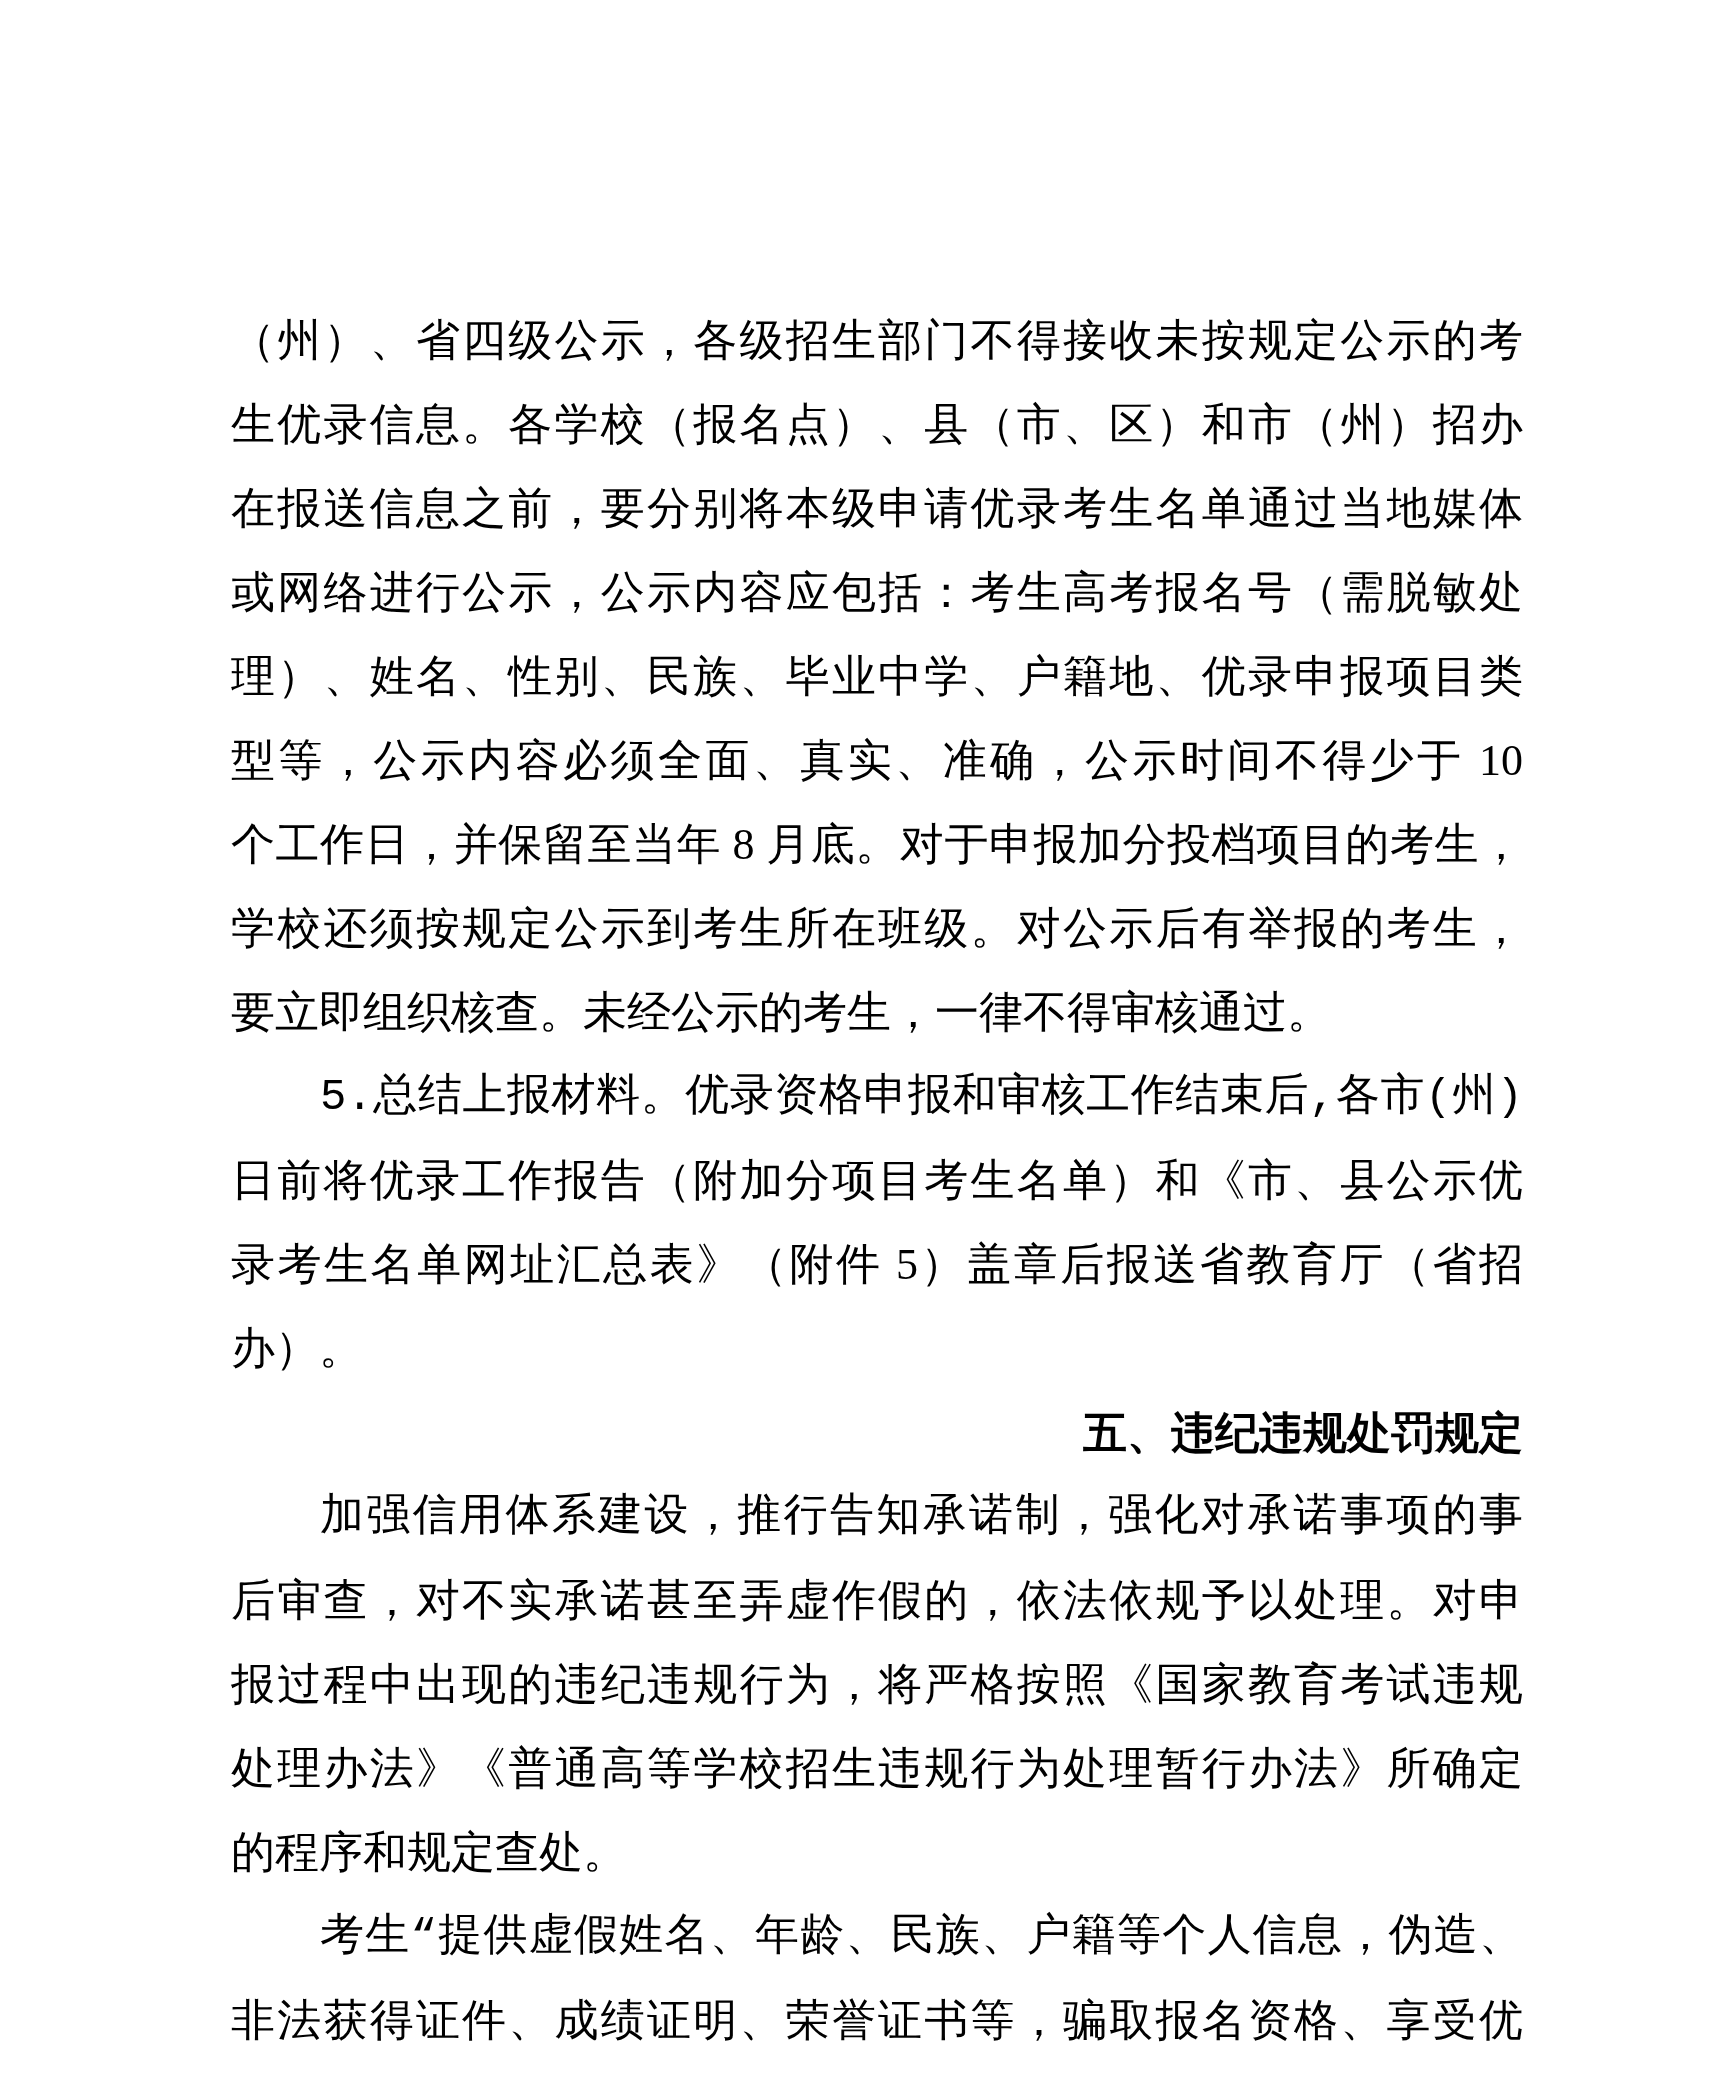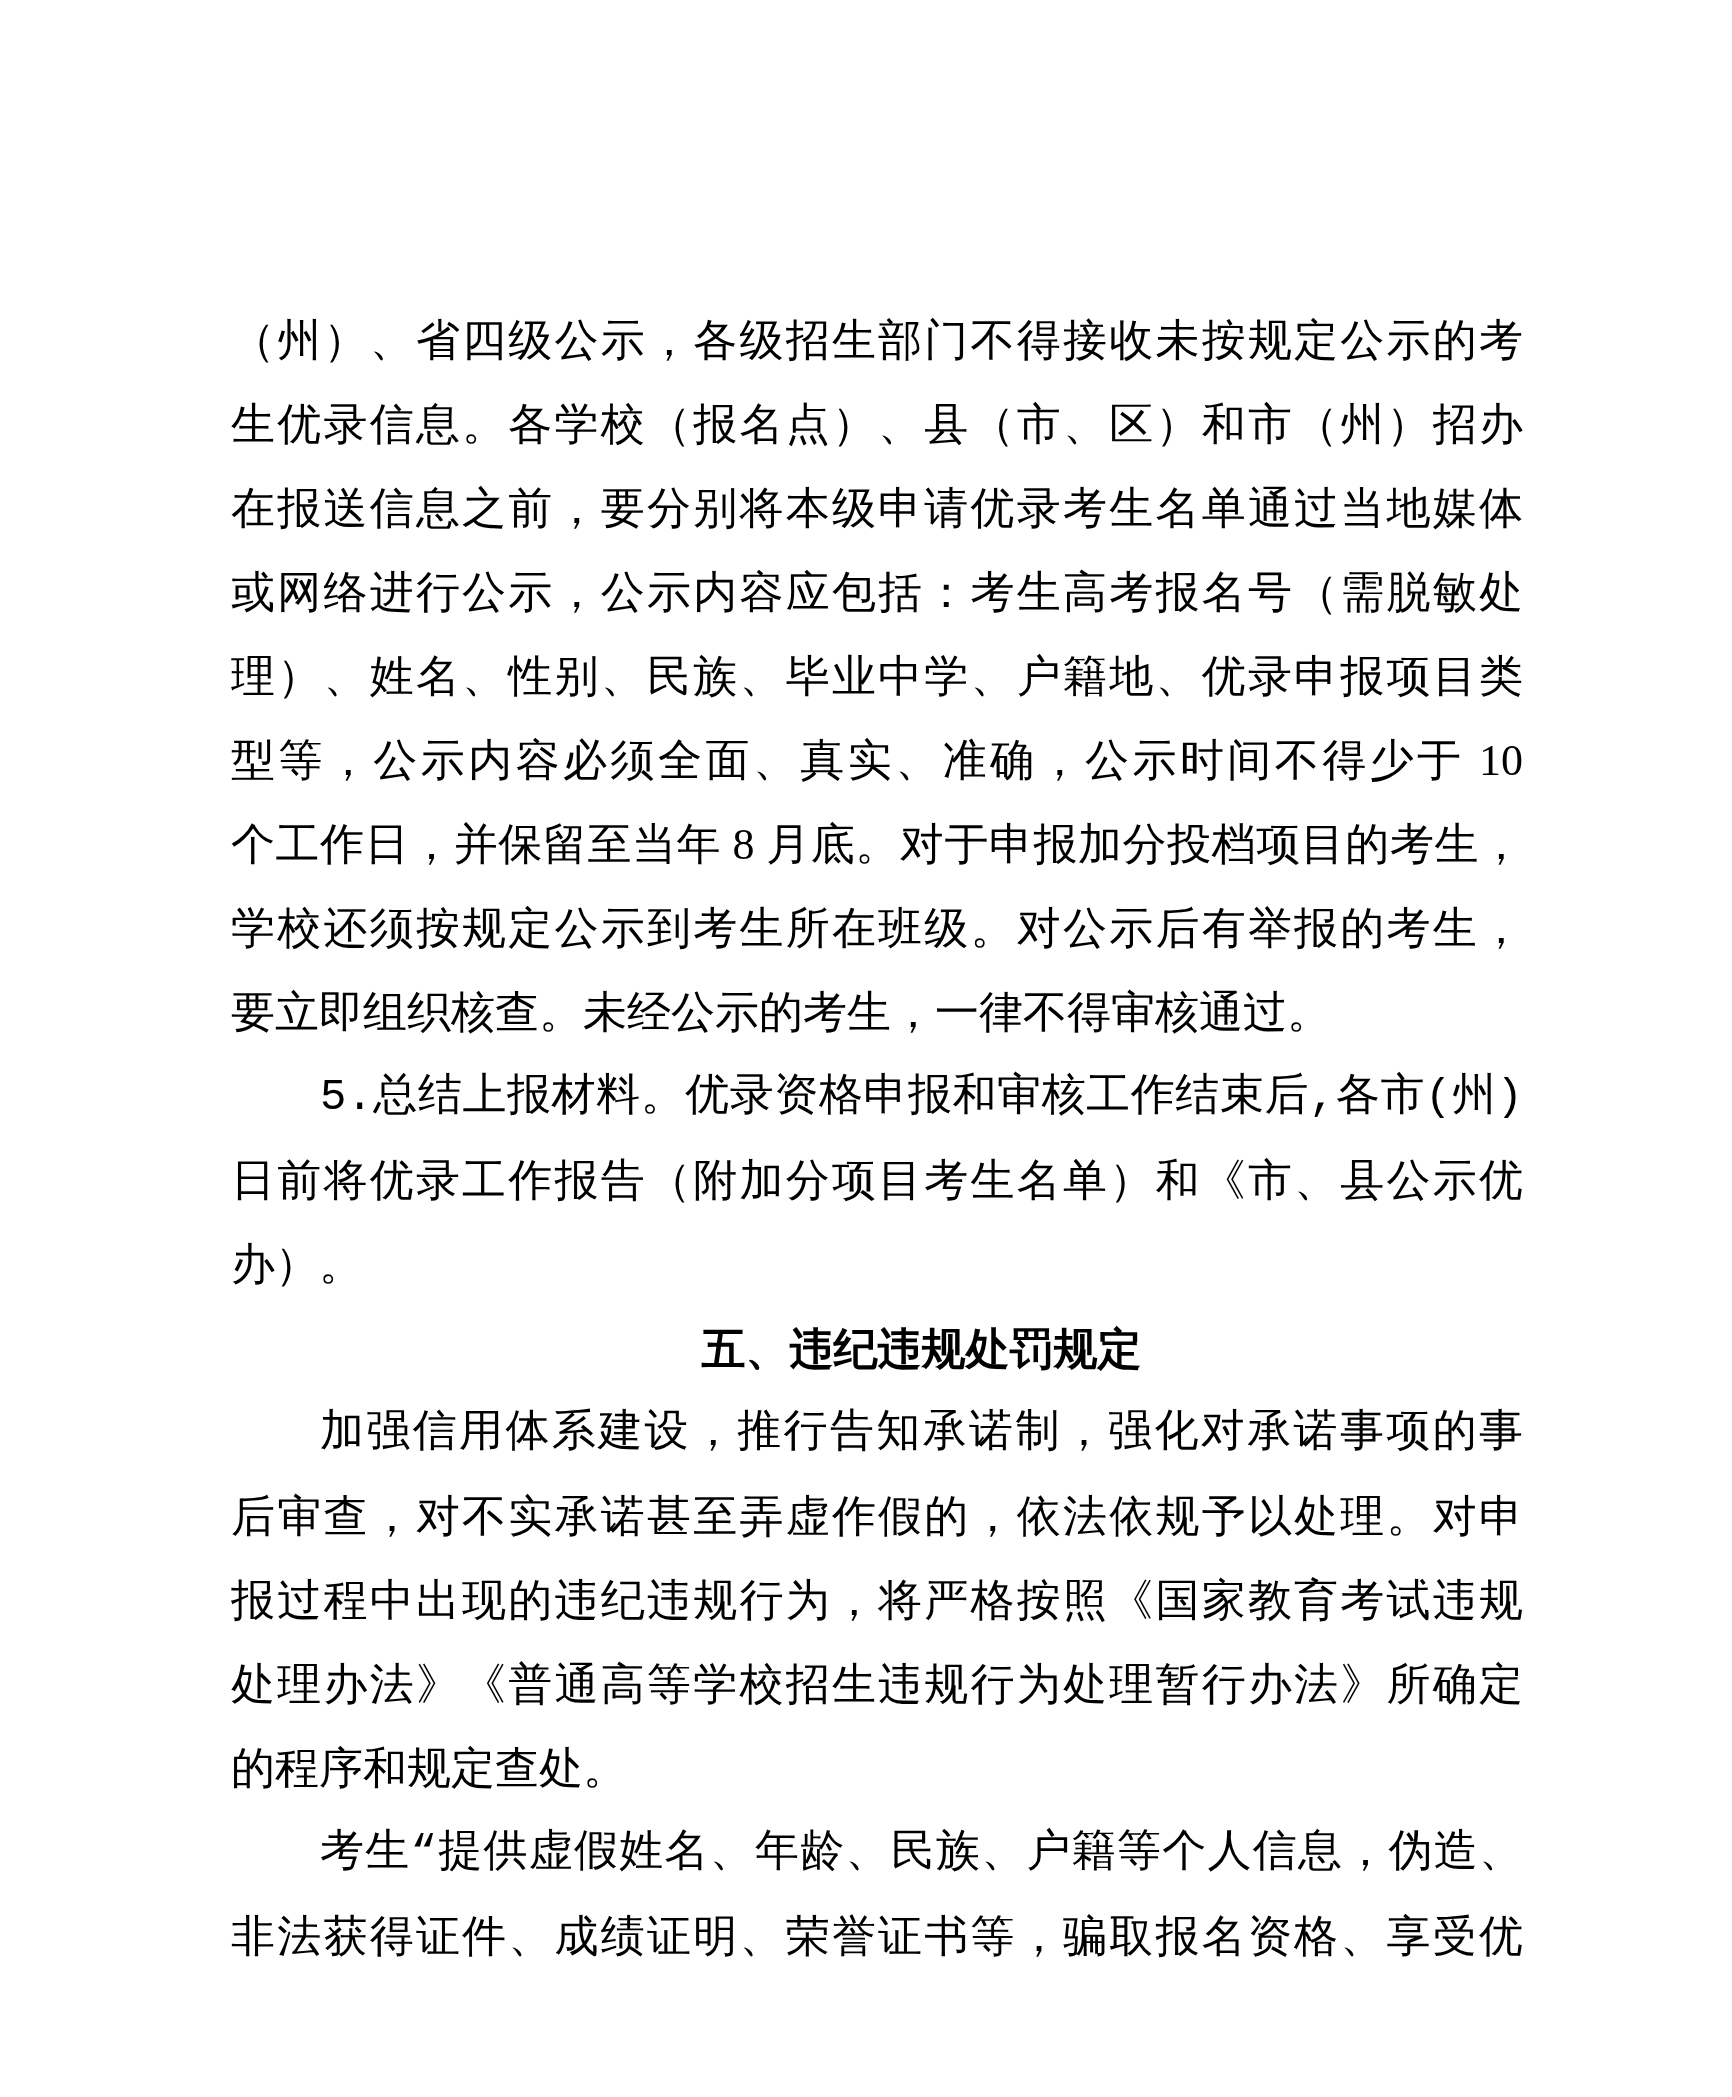--- a/index.html
+++ b/index.html
@@ -44,39 +44,40 @@
   }
   
   .line.end {
     text-align: left;
   }
   
   .line.heading {
     text-indent: 89px;
     font-family: "Liberation Sans", "DejaVu Sans", sans-serif;
     font-weight: bold;
-    text-align: center;
+    text-align: right;
   }
 </style>
 </head>
 <body>
 
 <div class="page">
   <main class="text-block" id="doc-body">
       <div class="line full">（州）、省四级公示，各级招生部门不得接收未按规定公示的考</div>
       <div class="line full">生优录信息。各学校（报名点）、县（市、区）和市（州）招办</div>
       <div class="line full">在报送信息之前，要分别将本级申请优录考生名单通过当地媒体</div>
       <div class="line full">或网络进行公示，公示内容应包括：考生高考报名号（需脱敏处</div>
       <div class="line full">理）、姓名、性别、民族、毕业中学、户籍地、优录申报项目类</div>
       <div class="line full">型等，公示内容必须全面、真实、准确，公示时间不得少于 10</div>
       <div class="line full">个工作日，并保留至当年 8 月底。对于申报加分投档项目的考生，</div>
       <div class="line full">学校还须按规定公示到考生所在班级。对公示后有举报的考生，</div>
       <div class="line end">要立即组织核查。未经公示的考生，一律不得审核通过。</div>
       <div class="line indent-full">5.总结上报材料。优录资格申报和审核工作结束后,各市(州)</div>
       <div class="line full">日前将优录工作报告（附加分项目考生名单）和《市、县公示优</div>
+      <div class="line full">录考生名单网址汇总表》（附件 5）盖章后报送省教育厅（省招</div>
       <div class="line end">办）。</div>
       <div class="line heading">五、违纪违规处罚规定</div>
       <div class="line indent-full">加强信用体系建设，推行告知承诺制，强化对承诺事项的事</div>
       <div class="line full">后审查，对不实承诺甚至弄虚作假的，依法依规予以处理。对申</div>
       <div class="line full">报过程中出现的违纪违规行为，将严格按照《国家教育考试违规</div>
       <div class="line full">处理办法》《普通高等学校招生违规行为处理暂行办法》所确定</div>
       <div class="line end">的程序和规定查处。</div>
       <div class="line indent-full">考生“提供虚假姓名、年龄、民族、户籍等个人信息，伪造、</div>
       <div class="line full">非法获得证件、成绩证明、荣誉证书等，骗取报名资格、享受优</div>
     </main>

